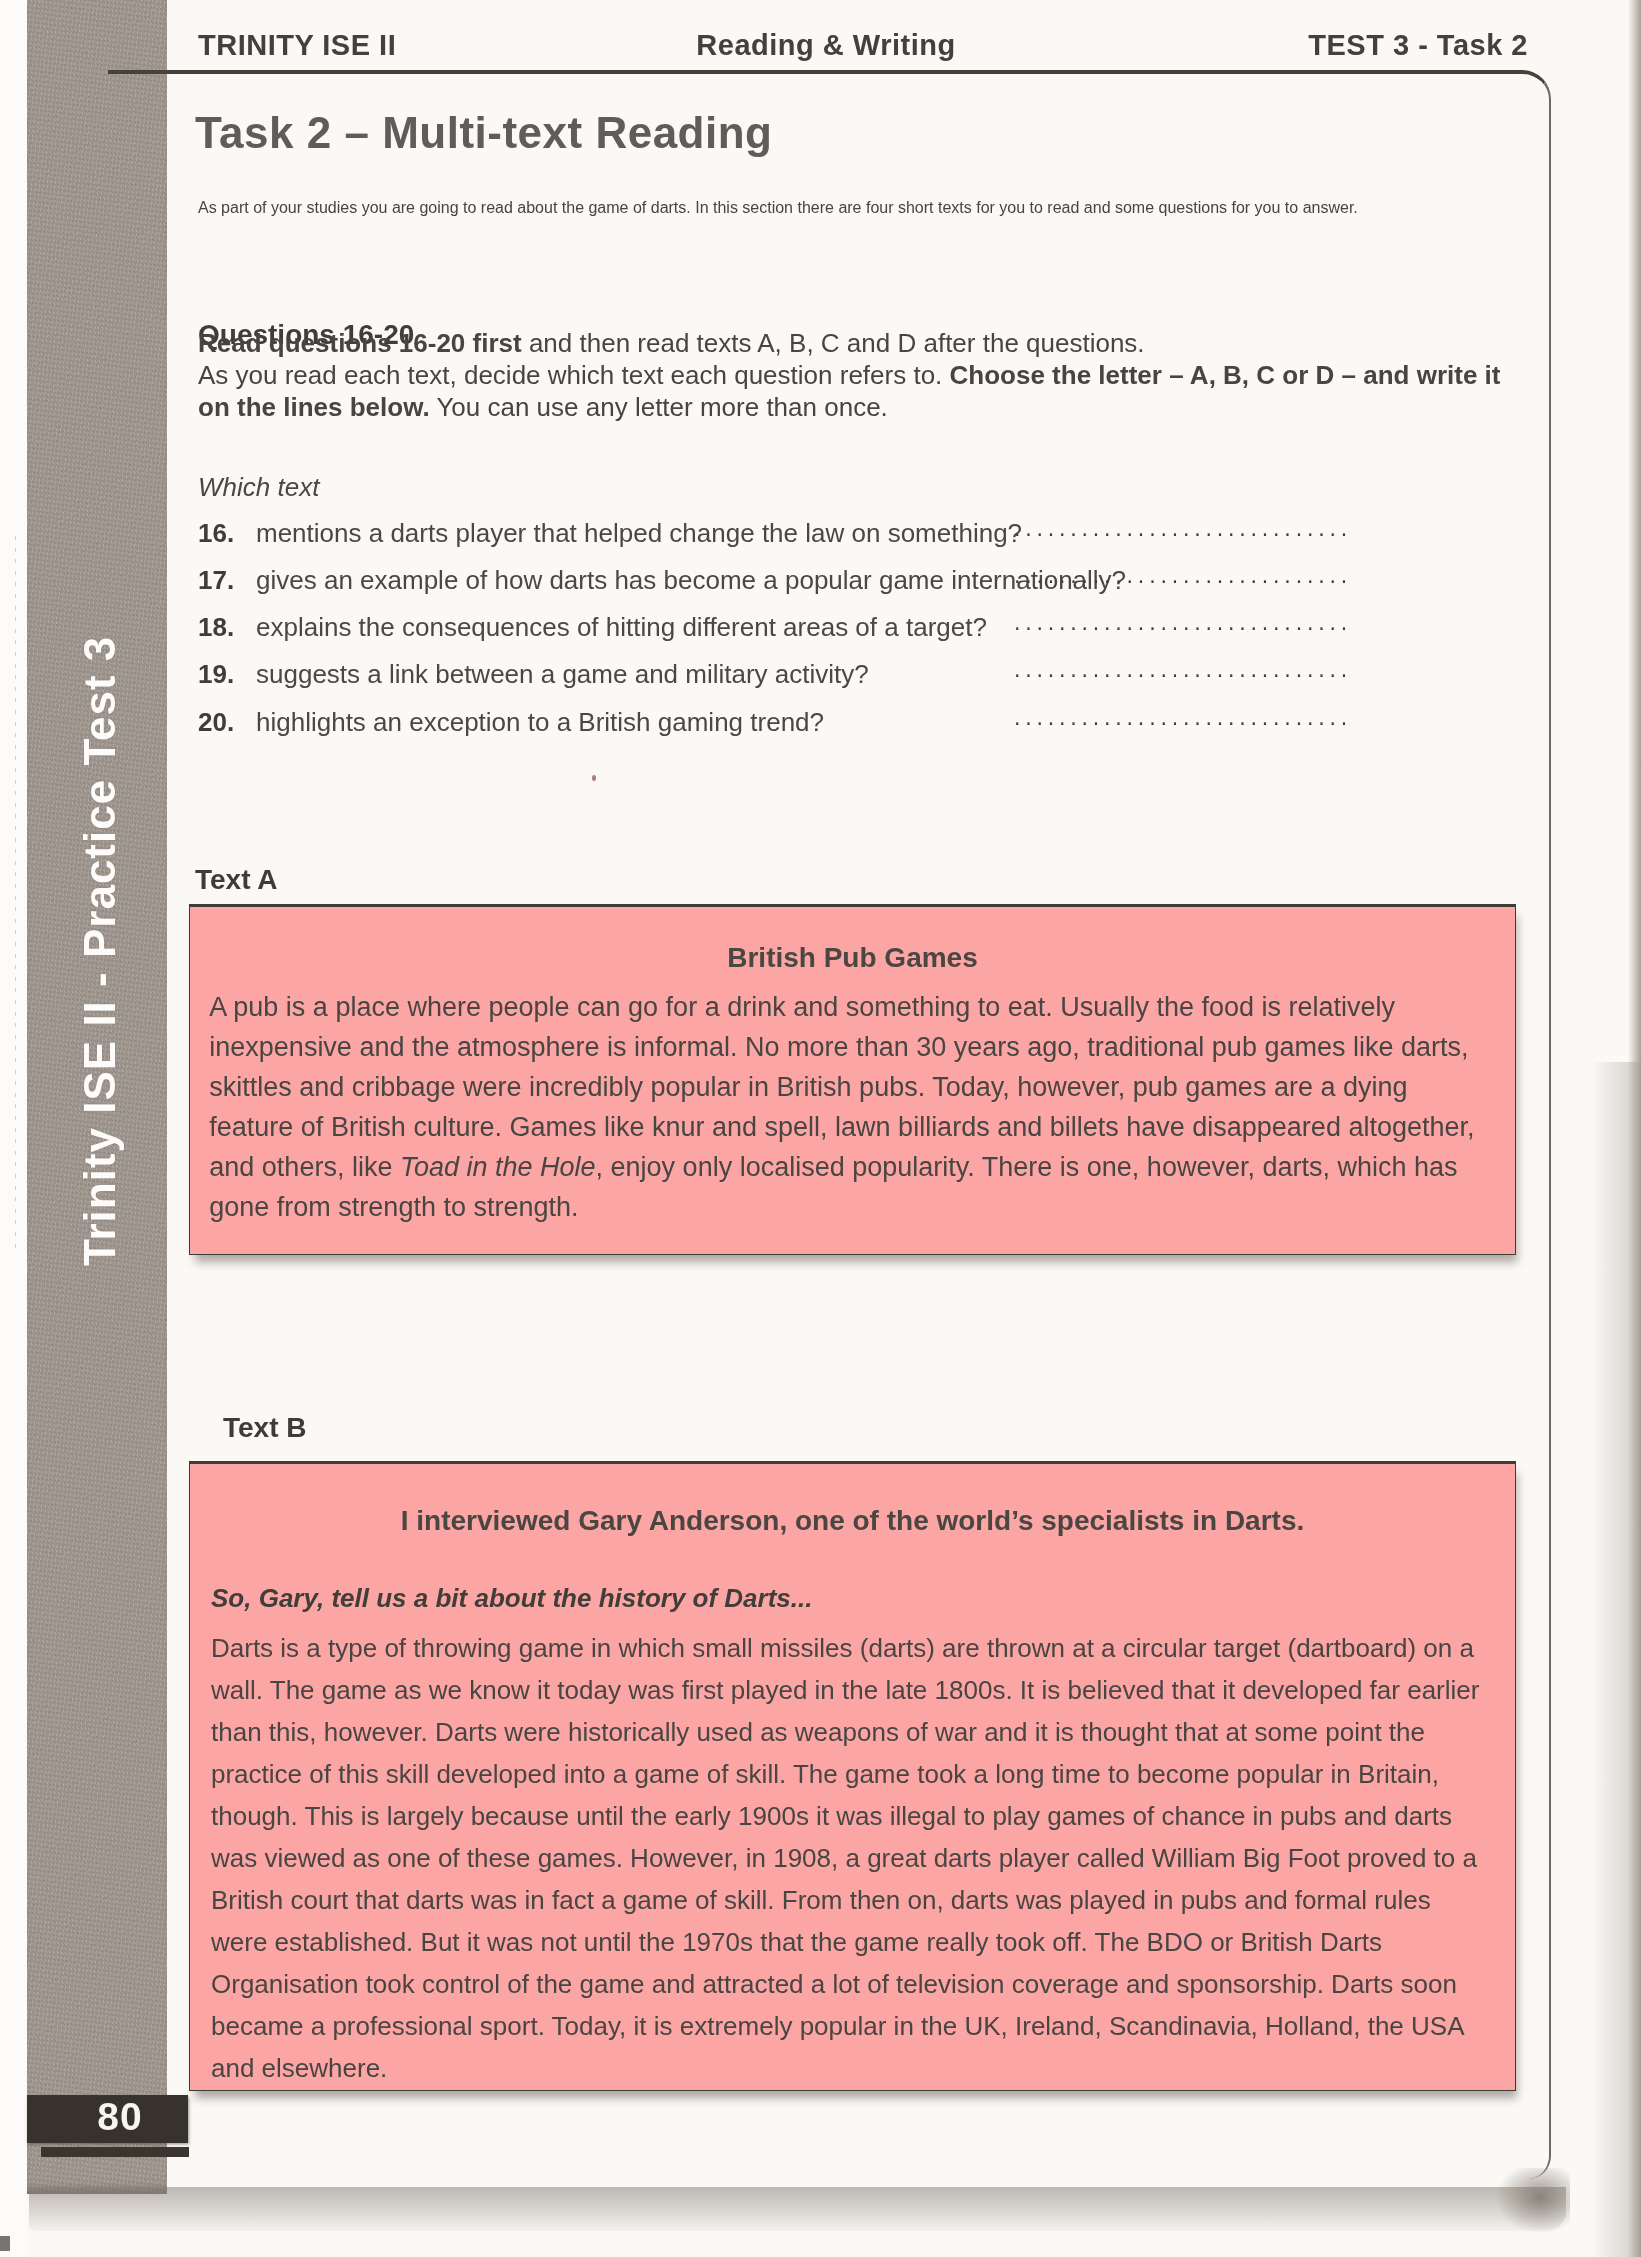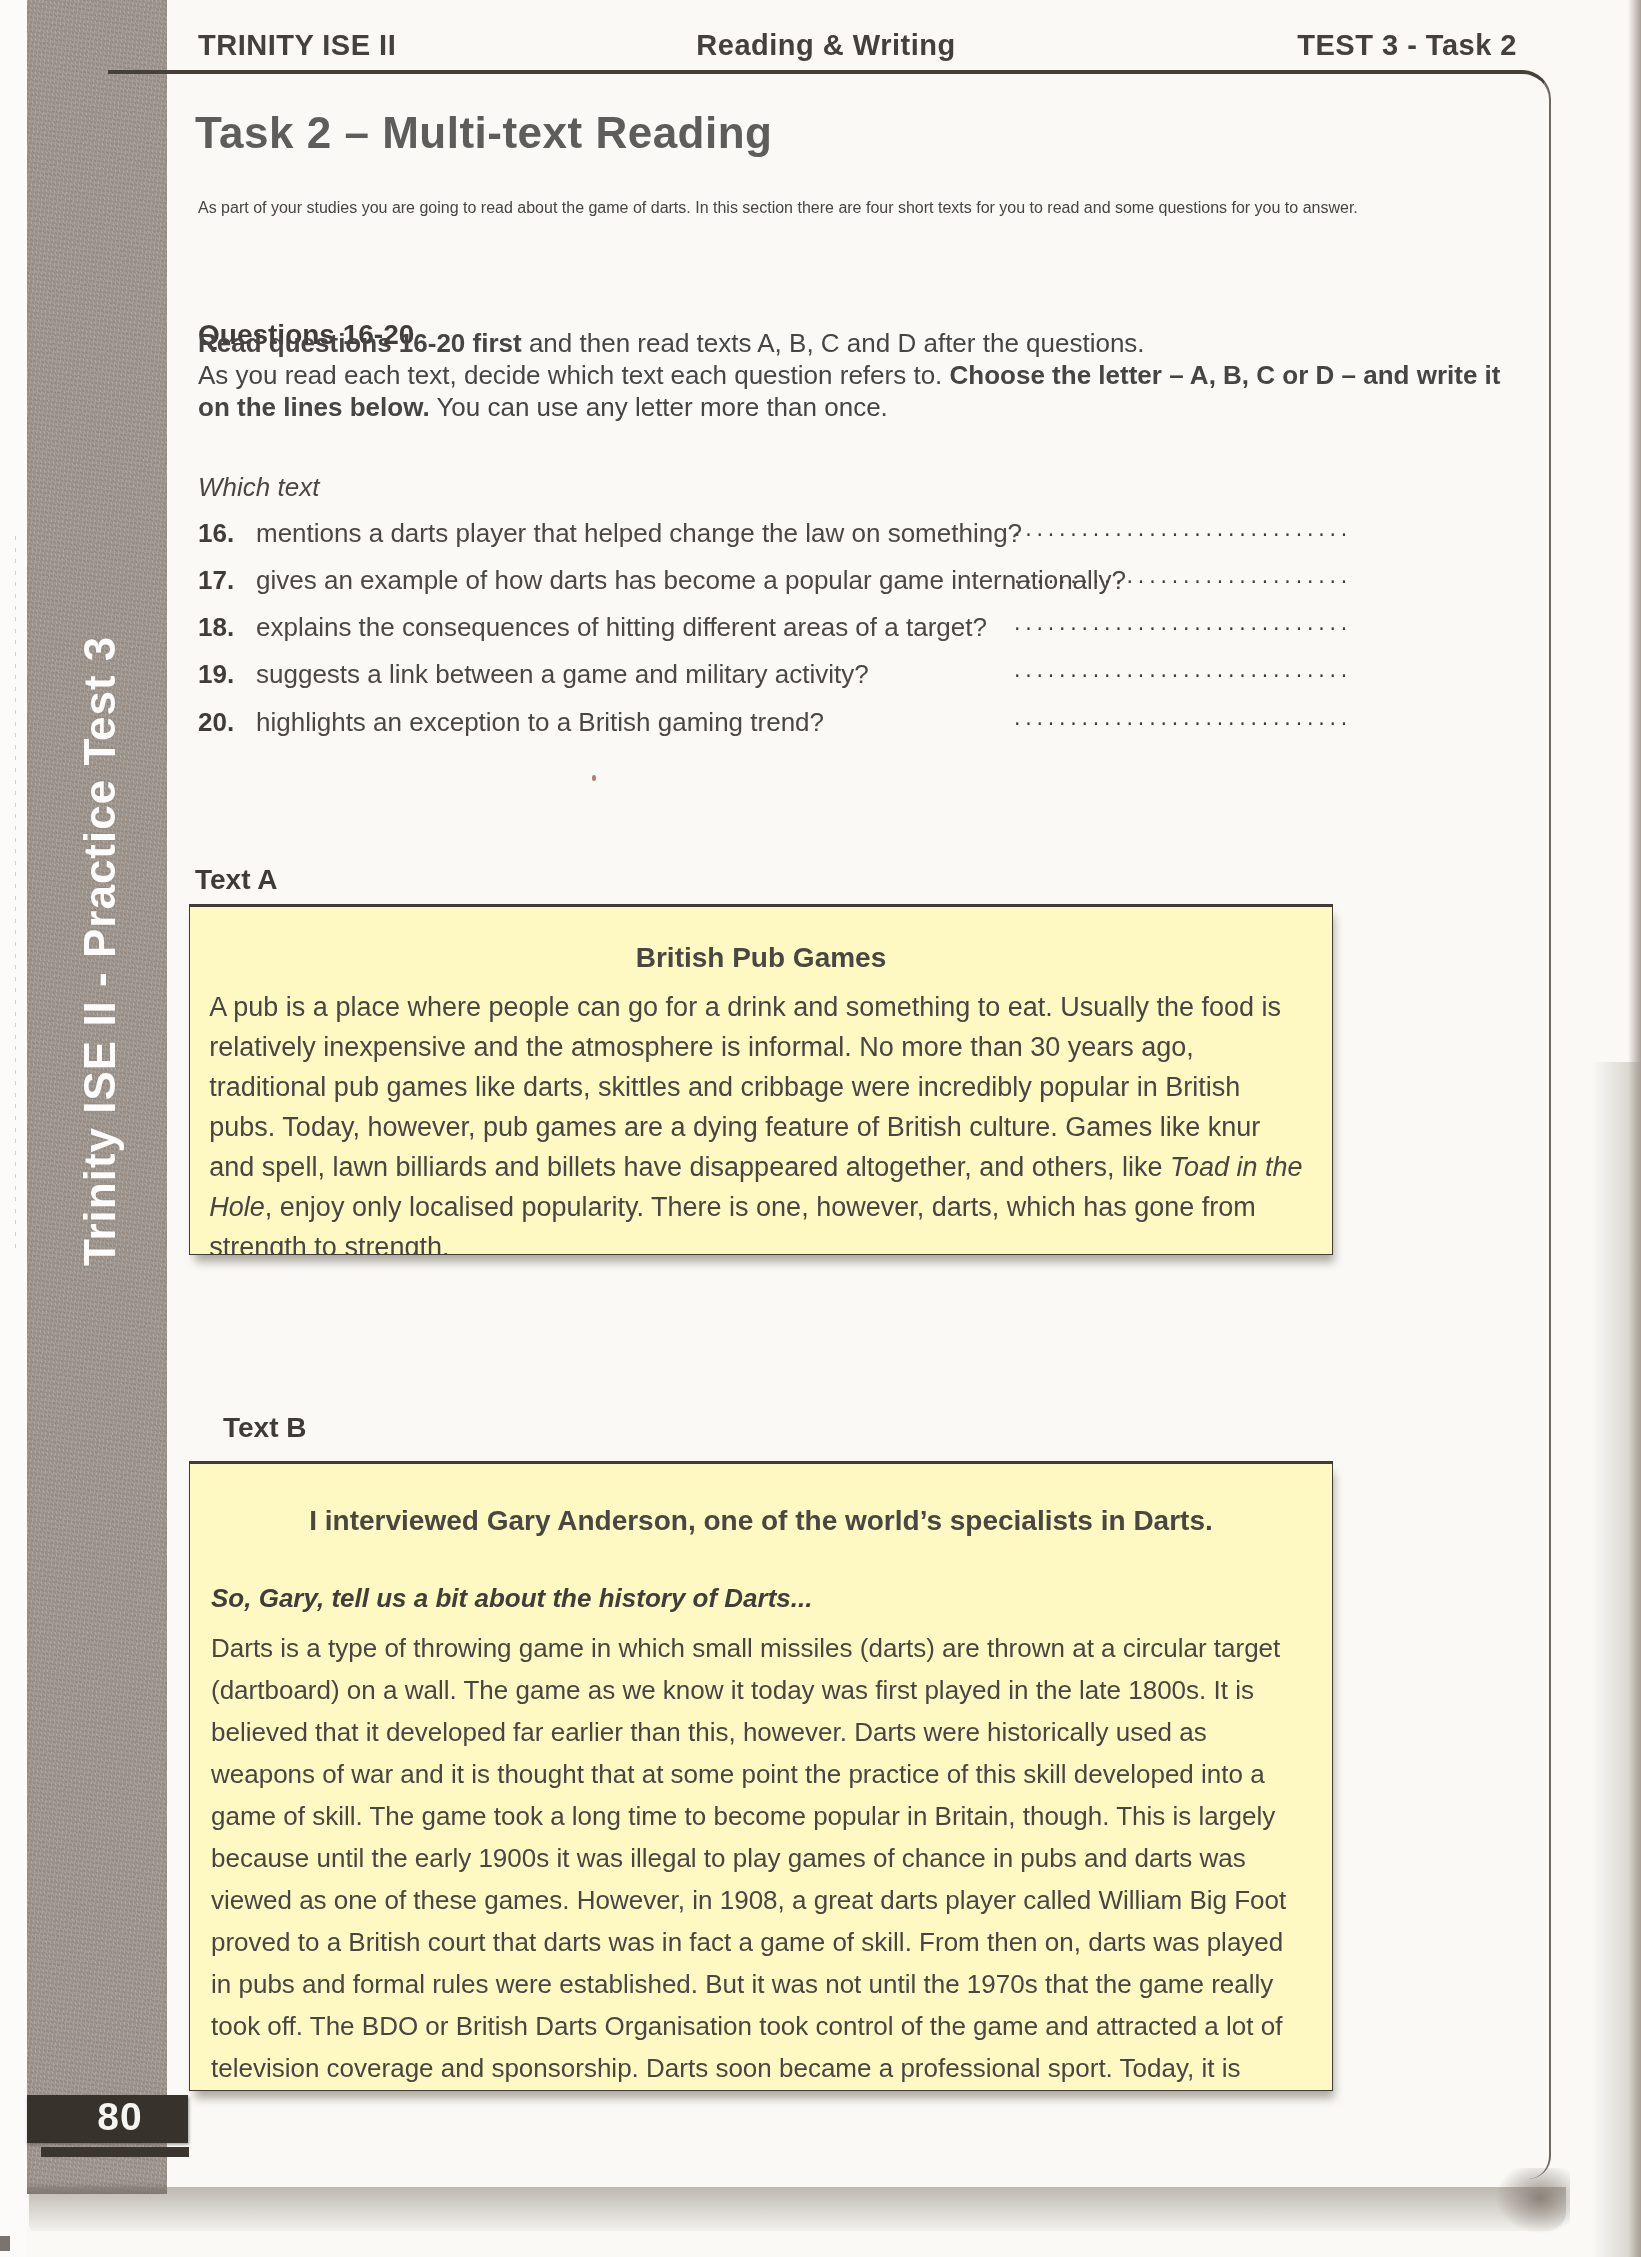--- a/index.html
+++ b/index.html
@@ -58,41 +58,41 @@
   }
   .corner-blob{
     position:absolute;left:1495px;top:2168px;width:75px;height:66px;
     background:radial-gradient(ellipse at 60% 45%, rgba(120,111,101,.75), rgba(120,111,101,0) 70%);
   }
   .speck{position:absolute;left:592px;top:775px;width:3.9px;height:5.8px;background:#8a4a42;border-radius:50%;opacity:.7;}
   
   .hdr{position:absolute;top:29px;font-size:29px;font-weight:bold;color:#44403b;letter-spacing:0.5px;}
   .hdr-left{left:198px;}
   .hdr-center{left:826px;transform:translateX(-50%);}
-  .hdr-right{right:124px;}
+  .hdr-right{right:113px;}
   
   .page-title{position:absolute;left:195px;top:108px;margin:0;font-size:44px;font-weight:bold;color:#5e5d5b;letter-spacing:0.5px;}
   .intro{position:absolute;left:198px;top:189px;width:1313px;margin:0;font-size:16px;line-height:38px;color:#474443;}
   
   .q-heading{position:absolute;left:198px;top:290px;font-size:28px;font-weight:bold;color:#403d39;margin-top:29px;}
   .instr1{position:absolute;left:198px;top:327px;width:1313px;margin:0;font-size:26px;line-height:32px;}
   .instr2{position:absolute;left:198px;top:359px;width:1308px;margin:0;font-size:26px;line-height:32px;}
   .which-text{position:absolute;left:198px;top:472px;font-size:26px;font-style:italic;color:#4a4744;}
   .q-row{position:absolute;left:198px;width:1152px;height:35px;font-size:26px;color:#4a4744;}
   .q-row .q-num{display:inline-block;width:58px;font-weight:bold;color:#403d39;}
   .q-row .q-dots{
     position:absolute;right:0;top:1.9px;font-size:17.4px;letter-spacing:0.8px;color:#403d39;
     font-family:"DejaVu Sans Mono", monospace;
   }
   .row-16{top:518px;} .row-17{top:565px;} .row-18{top:612px;} .row-19{top:659px;} .row-20{top:707px;}
   
   .text-label{position:absolute;left:195px;font-size:28px;font-weight:bold;color:#3f3c38;}
   .label-a{top:864px;} .label-b{top:1412px;margin-left:28px;}
   .text-box{
-    position:absolute;left:189px;width:1144px;background:#fef9c3;
+    position:absolute;left:189px;width:1327px;background:#fca5a5;
     border:1.9px solid #3f3b36;border-top-width:3.9px;box-sizing:border-box;
     box-shadow:3.9px 9.7px 8.7px -1.9px rgba(124,114,102,.6);
     overflow:hidden;
   }
   .box-a{top:904px;height:351px;}
   .box-b{top:1461px;height:630px;}
   .box-title{text-align:center;font-size:28px;font-weight:bold;color:#4a4743;}
   .box-a .box-title{margin-top:35px;}
   .box-a-body{margin:12.6px 21px 0 19.3px;font-size:27px;line-height:40px;color:#484542;}
   .box-b .box-title{position:absolute;top:41px;left:0;right:0;}

